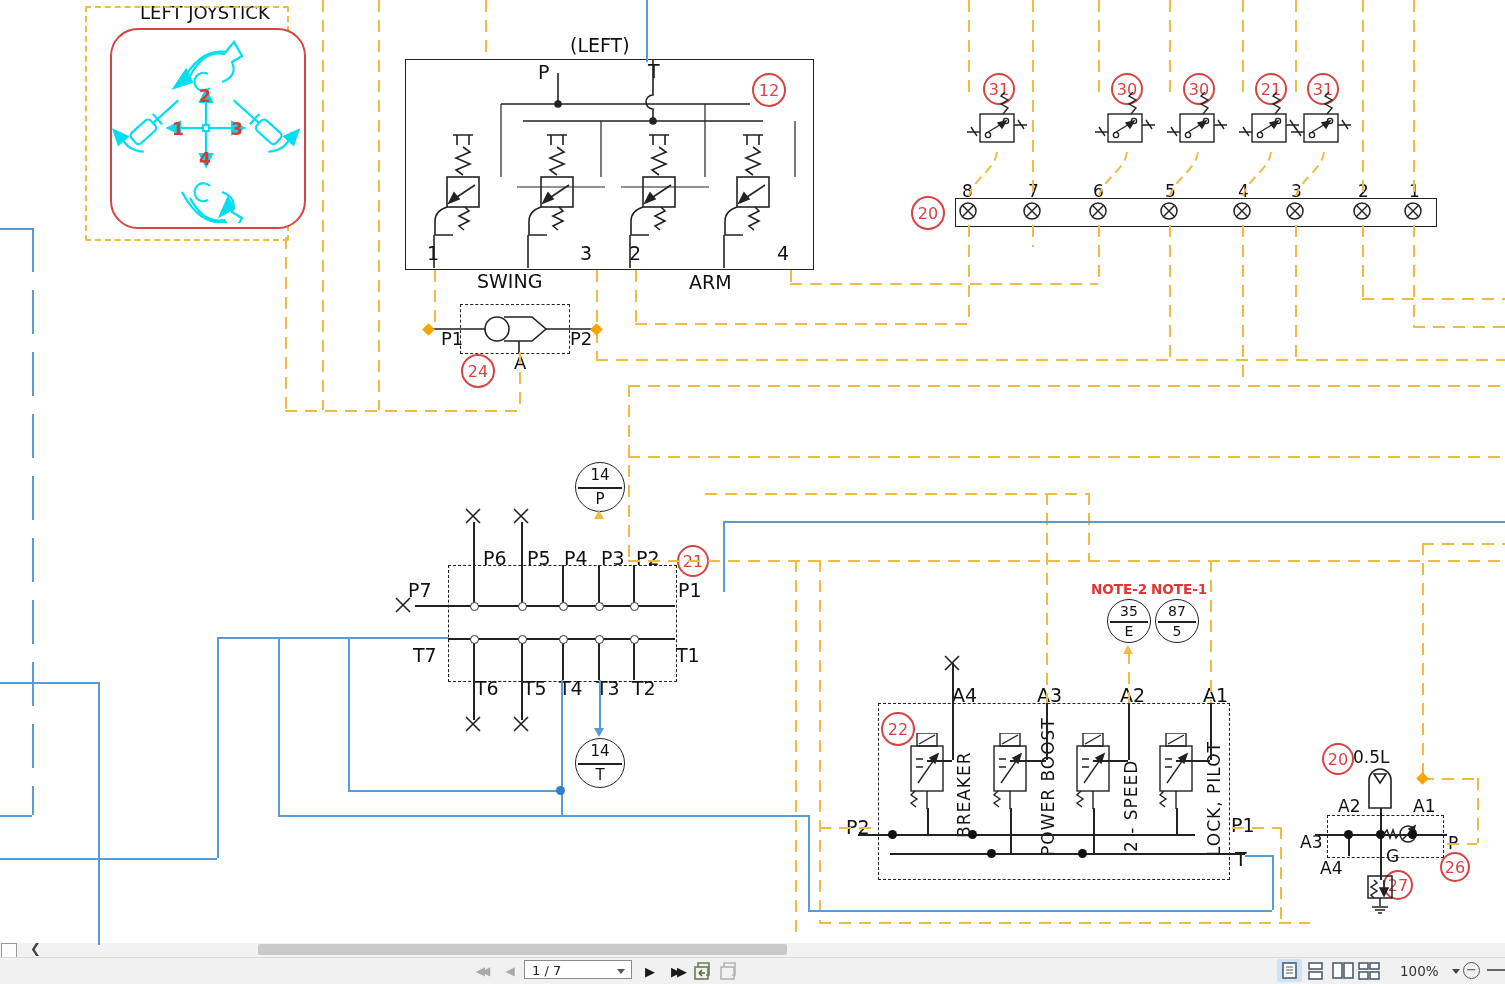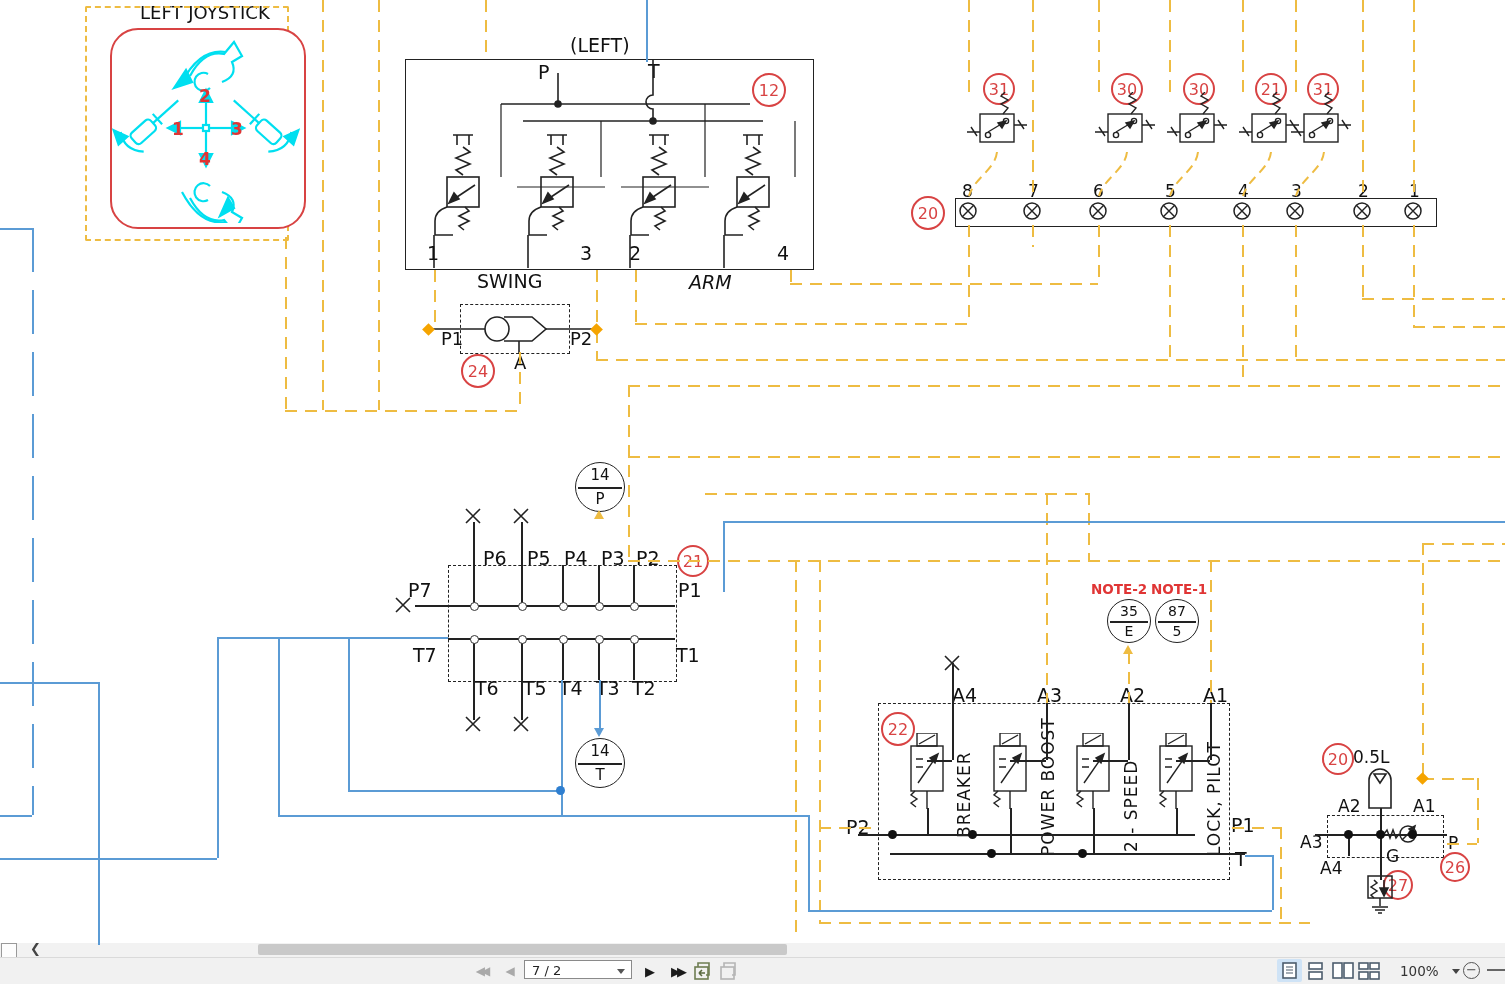--- a/index.html
+++ b/index.html
@@ -128,21 +128,21 @@
 
       <path d="M96,45 V118 M196,62 V118 M300,45 V118 M390,62 V118" stroke-width="1.2"></path>
       <path d="M112,128 H200 M216,128 H304" stroke-width="1.2"></path>
     </g>
   </svg>
   <div class="lbl" style="left:427px;top:242px;">1</div>
   <div class="lbl" style="left:580px;top:242px;">3</div>
   <div class="lbl" style="left:629px;top:242px;">2</div>
   <div class="lbl" style="left:777px;top:242px;">4</div>
   <div class="lbl" style="left:477px;top:270px;">SWING</div>
-  <div class="lbl" style="left:689px;top:271px;font-style:italic;">ARM</div>
+  <div class="lbl" style="left:689px;top:271px;">ARM</div>
 
   <div class="box-dd" style="left:460px;top:304px;width:108px;height:48px;"></div>
   <svg class="abs" style="left:430px;top:304px;" width="170" height="50" viewBox="0 0 170 50">
     <g stroke="#222" stroke-width="1.6" fill="none">
       <path d="M0,25 H55 M115,25 H166"></path>
       <circle cx="67" cy="25" r="12"></circle>
       <path d="M74,13 h28 l14,12 -14,12 h-28"></path>
       <path d="M89,37 V50"></path>
     </g>
   </svg>
@@ -265,21 +265,21 @@
   <div id="hscroll" style="top:943px;">
     <div class="abs" style="left:1px;top:0px;width:14px;height:13px;background:#fdfdfd;border:1px solid #999;"></div>
     <div class="abs" style="left:30px;top:-2px;color:#444;font-size:13px;font-weight:bold;">❮</div>
     <div class="abs" style="left:258px;top:1px;width:529px;height:11px;background:#c9c9c9;border-radius:2px;"></div>
   </div>
   <div class="abs" style="left:0;top:957px;width:1505px;height:27px;background:#f1f1f1;border-top:1px solid #dadada;"></div>
 
   <div class="ti" style="left:468px;top:961px;width:26px;height:20px;color:#a9a9a9;font-size:12px;letter-spacing:-4px;">◀◀</div>
   <div class="ti" style="left:500px;top:961px;width:20px;height:20px;color:#a9a9a9;font-size:12px;">◀</div>
   <div class="abs" style="left:524px;top:960px;width:108px;height:19px;background:#fff;border:1px solid #8a8a8a;font-size:13px;color:#222;line-height:19px;padding-left:7px;box-sizing:border-box;">
-    <span>7 / 2</span>
+    <span>1 / 7</span>
     <span class="caret" style="position:absolute;right:6px;top:8px;border-top-color:#555;"></span>
   </div>
   <div class="ti" style="left:640px;top:961px;width:20px;height:20px;color:#1a1a1a;font-size:13px;">▶</div>
   <div class="ti" style="left:663px;top:961px;width:28px;height:20px;color:#1a1a1a;font-size:13px;letter-spacing:-4px;">▶▶</div>
   <svg class="abs" style="left:692px;top:961px;" width="20" height="20" viewBox="0 0 20 20">
     <g stroke="#6e7d52" stroke-width="1.6" fill="none">
       <rect x="3" y="6" width="13" height="12"></rect>
         <path d="M6,6 V2 h11 v12 h-3"></path>
       <path d="M7,12 h6 M7,12 l3,-3 M7,12 l3,3" stroke="#5a6a40"></path>
     </g>

